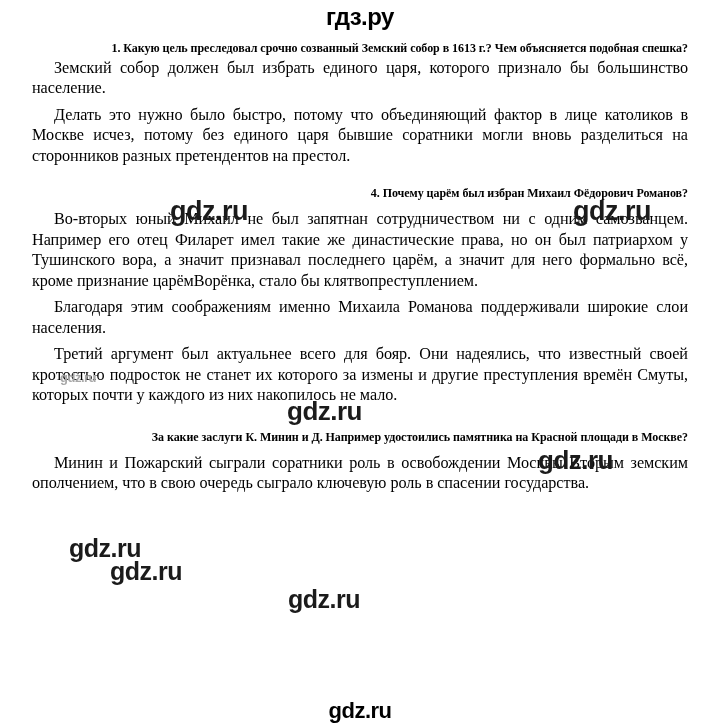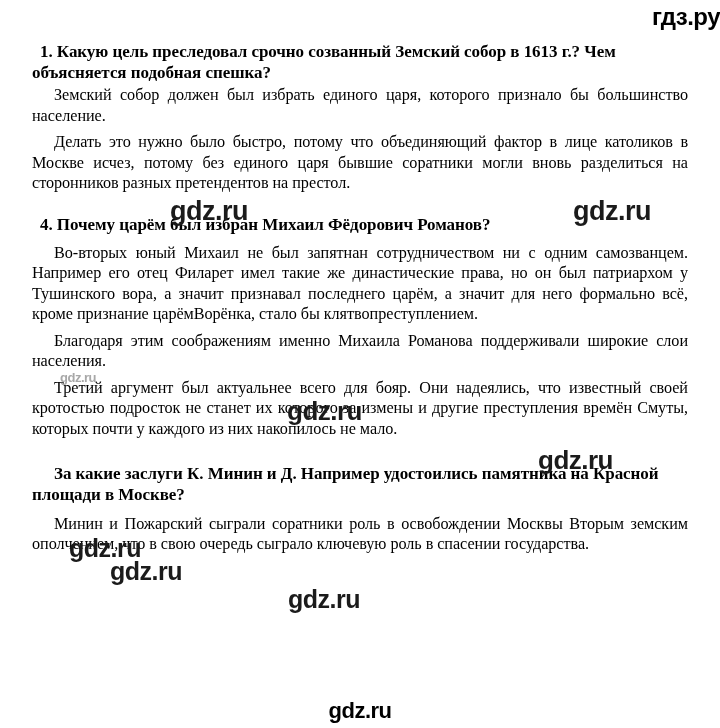--- a/index.html
+++ b/index.html
@@ -22,21 +22,21 @@
     height: 728px;
     box-sizing: border-box;
   }
 
   
   .site-logo {
     position: absolute;
     top: 3px;
     left: 0;
     width: 720px;
-    text-align: right;
+    text-align: center;
     font-family: "Liberation Sans", "DejaVu Sans", sans-serif;
     font-weight: bold;
     font-size: 24px;
     letter-spacing: -0.5px;
     color: #000000;
     z-index: 5;
   }
 
   
   .bottom-logo {
@@ -57,23 +57,23 @@
   .doc {
     position: absolute;
     top: 41px;
     left: 32px;
     width: 656px;
     z-index: 3;
   }
 
   .q-head {
     font-weight: bold;
-    font-size: 17px;
+    font-size: 12px;
     line-height: 1.245;
-    text-align: left;
+    text-align: right;
     margin: 0 0 2px 0;
     text-indent: 8px;
     letter-spacing: -0.05px;
   }
   .q-head.indented {
     text-indent: 22px;
   }
 
   .para {
     font-size: 16.2px;

